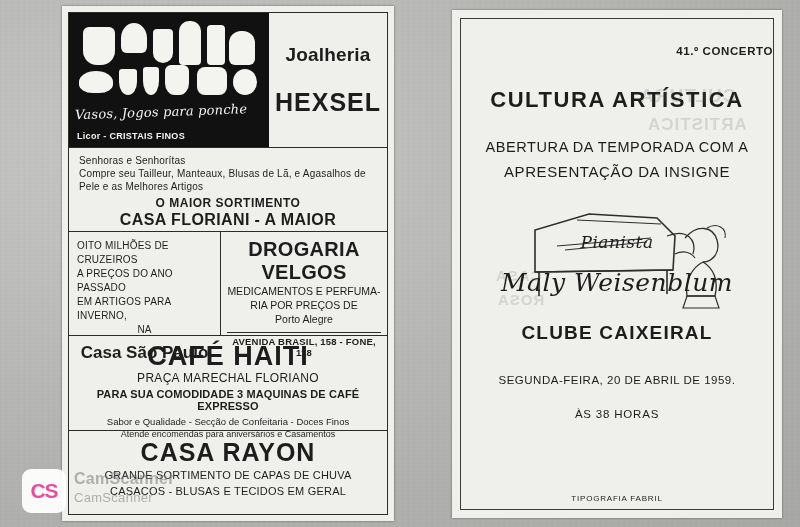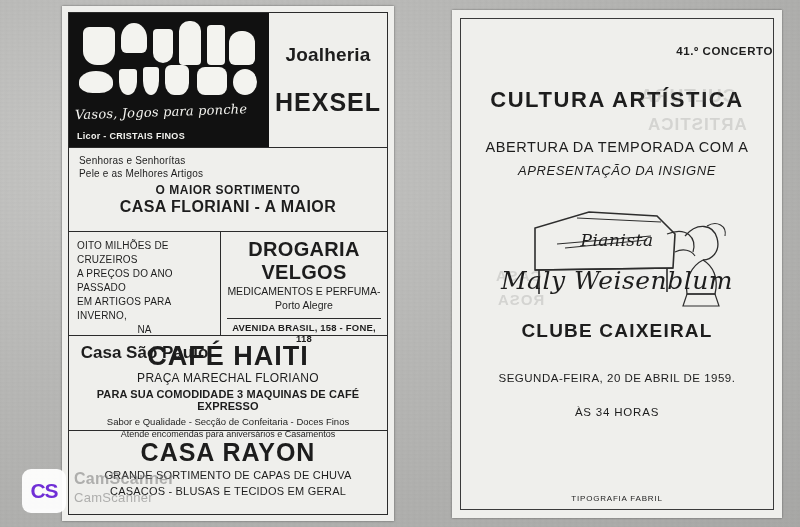--- a/index.html
+++ b/index.html
@@ -272,23 +272,22 @@
     font-weight: bold;
     letter-spacing: 1.6px;
   }
   .r-line1 {
     margin-top: 26px;
     font-size: 14.5px;
     letter-spacing: .6px;
   }
   .r-line2 {
     margin-top: 8px;
-    font-size: 13px;
+    font-size: 15px;
     letter-spacing: .6px;
-    font-style: italic;
   }
   .r-art {
     position: relative;
     height: 132px;
     margin-top: 4px;
   }
   .r-pianist {
     position: absolute;
     left: 0; right: 0; top: 48px;
     font-family: "DejaVu Serif", serif;
@@ -327,21 +326,21 @@
     letter-spacing: .8px;
   }
 
   
   .cs-badge {
     position: absolute;
     left: 22px; bottom: 14px;
     width: 44px; height: 44px;
     background: #ffffff;
     border-radius: 9px;
-    color: #6d28d9;
+    color: #ec4899;
     font-weight: bold;
     font-size: 21px;
     display: flex;
     align-items: center;
     justify-content: center;
     letter-spacing: -1px;
     opacity: .95;
   }
   .cs-text {
     position: absolute;
@@ -392,36 +391,38 @@
           <div class="jewel-sub">Licor - CRISTAIS FINOS</div>
         </div>
         <div class="jewel-name">
           <div class="l1">Joalheria</div>
           <div class="l2">HEXSEL</div>
         </div>
       </div>
 
       <div class="ad ad-floriani">
         <div class="line">Senhoras e Senhorítas</div>
+        <div class="line">Compre seu Tailleur, Manteaux, Blusas de Lã, e Agasalhos de</div>
         <div class="line">Pele e as Melhores Artigos</div>
         <div class="sortimento">O MAIOR SORTIMENTO</div>
         <div class="brand">CASA FLORIANI - A MAIOR</div>
       </div>
 
       <div class="ad ad-row">
         <div class="col-left">
           <div class="line">OITO MILHÕES DE CRUZEIROS</div>
           <div class="line">A PREÇOS DO ANO PASSADO</div>
           <div class="line">EM ARTIGOS PARA INVERNO,</div>
           <div class="na">NA</div>
           <div class="brand">Casa São Paulo</div>
         </div>
         <div class="col-right">
           <div class="brand">DROGARIA VELGOS</div>
           <div class="line">MEDICAMENTOS E PERFUMA-</div>
+          <div class="line">RIA POR PREÇOS DE</div>
           <div class="line">Porto Alegre</div>
           <div class="addr">AVENIDA BRASIL, 158 - FONE, 118</div>
         </div>
       </div>
 
       <div class="ad ad-haiti">
         <div class="brand">CAFÉ HAITI</div>
         <div class="praca">PRAÇA MARECHAL FLORIANO</div>
         <div class="l3">PARA SUA COMODIDADE 3 MAQUINAS DE CAFÉ EXPRESSO</div>
         <div class="l4">Sabor e Qualidade - Secção de Confeitaria - Doces Finos</div>
@@ -466,21 +467,21 @@
             <path d="M214 70 C222 66, 230 68, 234 74" stroke-width="1.1"></path>
             <path d="M246 44 C256 38, 266 44, 264 54" stroke-width="1.1"></path>
           </g>
         </svg>
         <div class="r-pianist">Pianista</div>
         <div class="r-artist">Maly Weisenblum</div>
       </div>
 
       <div class="r-venue">CLUBE CAIXEIRAL</div>
       <div class="r-date">SEGUNDA-FEIRA, 20 DE ABRIL DE 1959.</div>
-      <div class="r-time">ÀS 34 HORAS</div>
+      <div class="r-time">ÀS 38 HORAS</div>
       <div class="r-printer">TIPOGRAFIA FABRIL</div>
     </div>
   </div>
 
   <div class="cs-badge">CS</div>
   <div class="cs-text">
     <span>CamScanner</span>
     <small>CamScanner</small>
   </div>
 </div>

